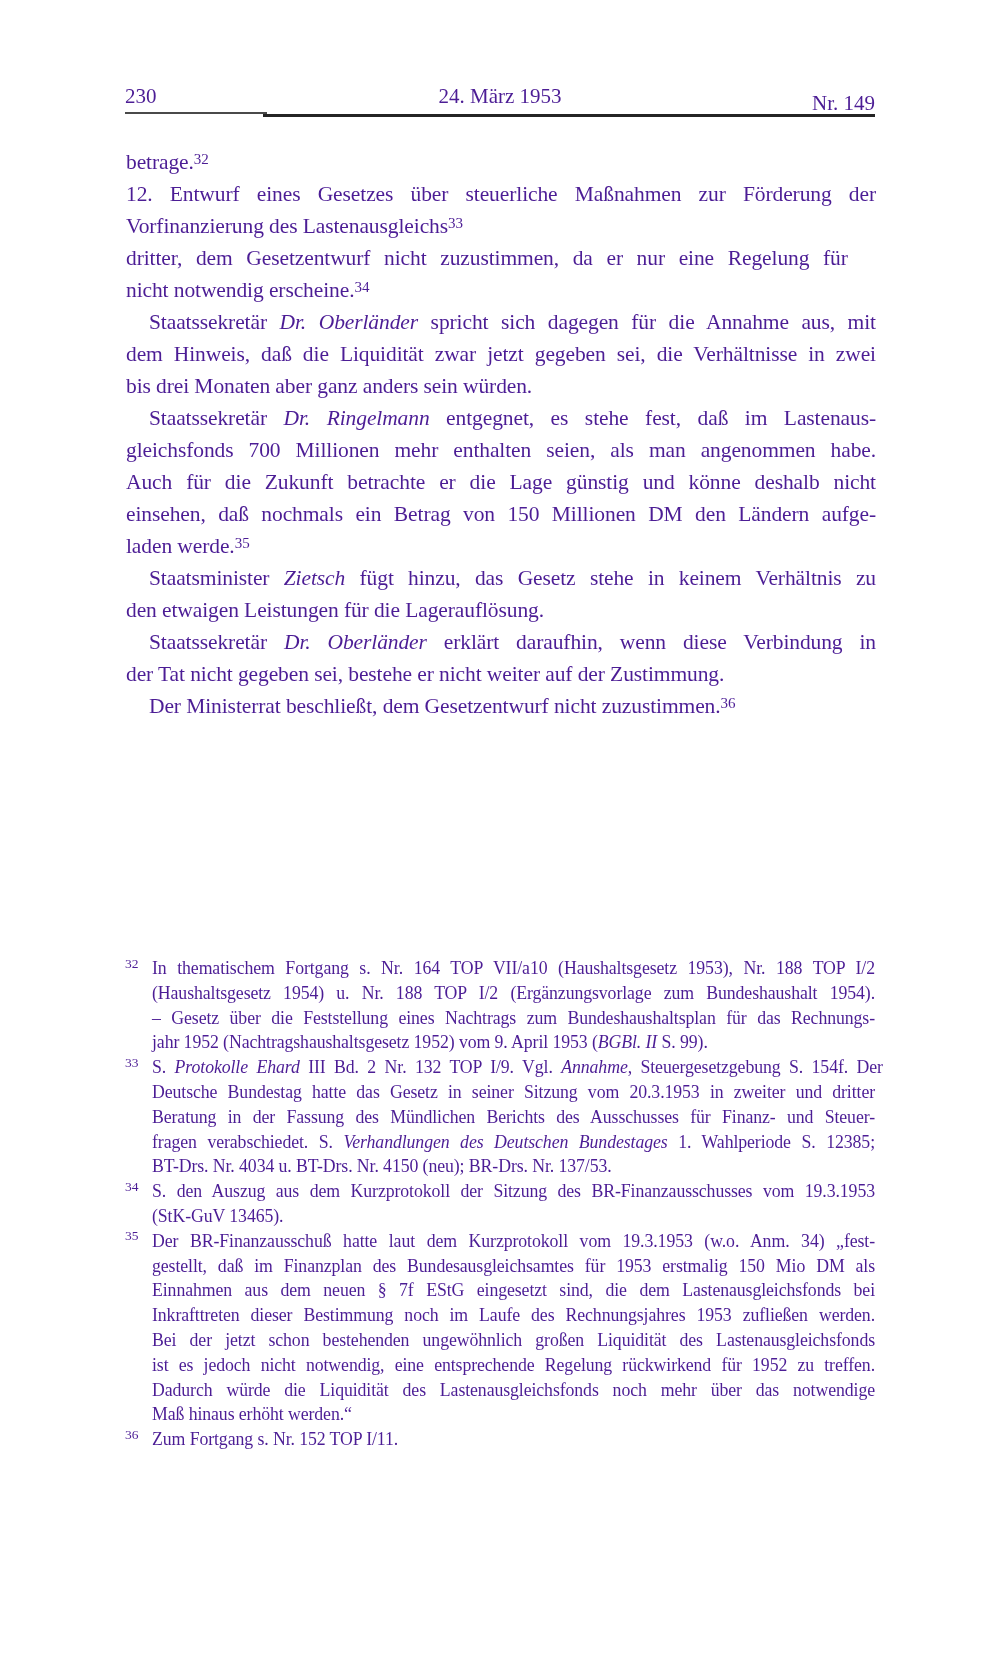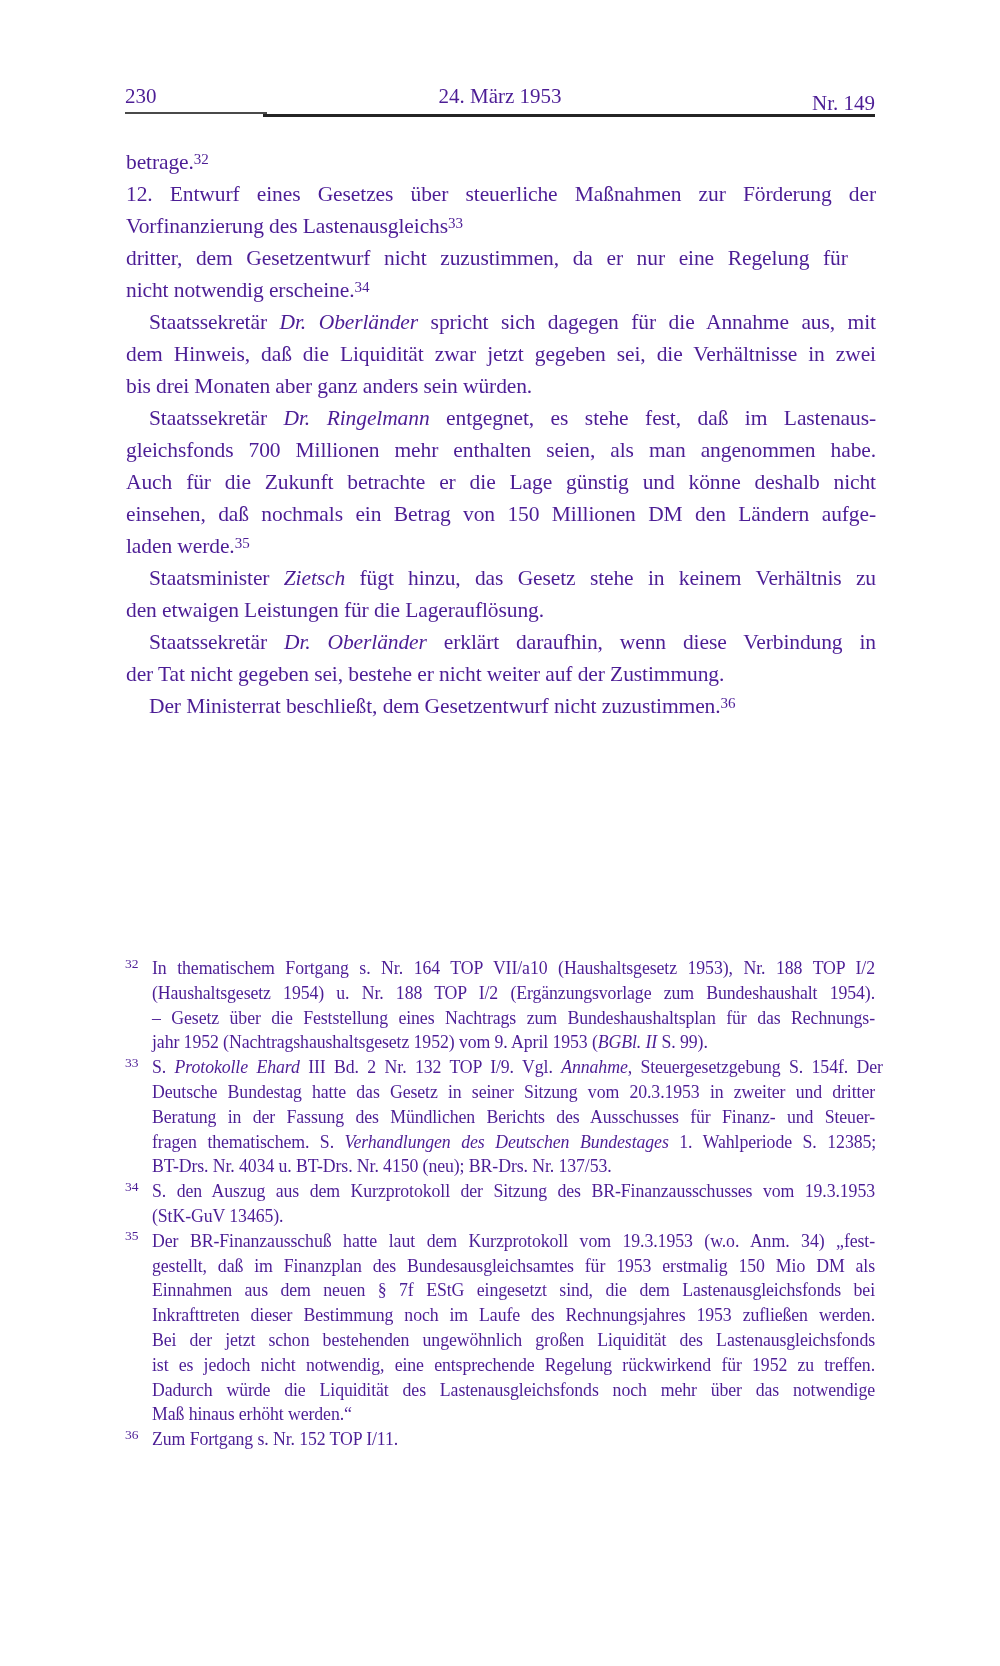--- a/index.html
+++ b/index.html
@@ -124,21 +124,21 @@
       <div class="footnote">
         <div class="fn-line just"><span class="ln" style="word-spacing: 6.2512px;"><span>In thematischem Fortgang s. Nr. 164 TOP VII/a10 (Haushaltsgesetz 1953), Nr. 188 TOP I/2</span></span><span class="fn-marker">32</span></div>
         <div class="fn-line just"><span class="ln" style="word-spacing: 7.89062px;"><span>(Haushaltsgesetz 1954) u. Nr. 188 TOP I/2 (Ergänzungsvorlage zum Bundeshaushalt 1954).</span></span></div>
         <div class="fn-line just"><span class="ln" style="word-spacing: 6.15625px;"><span>– Gesetz über die Feststellung eines Nachtrags zum Bundeshaushaltsplan für das Rechnungs-</span></span></div>
         <div class="fn-line lastline"><span class="ln"><span>jahr 1952 (Nachtragshaushaltsgesetz 1952) vom 9. April 1953 (</span><i>BGBl. II</i><span> S. 99).</span></span></div>
       </div>
       <div class="footnote">
         <div class="fn-line just"><span class="ln" style="word-spacing: 4.08646px;"><span>S. </span><i>Protokolle Ehard</i><span> III Bd. 2 Nr. 132 TOP I/9. Vgl. </span><i>Annahme</i><span>, Steuergesetzgebung S. 154f. Der</span></span><span class="fn-marker">33</span></div>
         <div class="fn-line just"><span class="ln" style="word-spacing: 5.90144px;"><span>Deutsche Bundestag hatte das Gesetz in seiner Sitzung vom 20.3.1953 in zweiter und dritter</span></span></div>
         <div class="fn-line just"><span class="ln" style="word-spacing: 7.01042px;"><span>Beratung in der Fassung des Mündlichen Berichts des Ausschusses für Finanz- und Steuer-</span></span></div>
-        <div class="fn-line just"><span class="ln" style="word-spacing: 6.2375px;"><span>fragen thematischem. S. </span><i>Verhandlungen des Deutschen Bundestages</i><span> 1. Wahlperiode S. 12385;</span></span></div>
+        <div class="fn-line just"><span class="ln" style="word-spacing: 6.2375px;"><span>fragen verabschiedet. S. </span><i>Verhandlungen des Deutschen Bundestages</i><span> 1. Wahlperiode S. 12385;</span></span></div>
         <div class="fn-line lastline"><span class="ln"><span>BT-Drs. Nr. 4034 u. BT-Drs. Nr. 4150 (neu); BR-Drs. Nr. 137/53.</span></span></div>
       </div>
       <div class="footnote">
         <div class="fn-line just"><span class="ln" style="word-spacing: 6.16619px;"><span>S. den Auszug aus dem Kurzprotokoll der Sitzung des BR-Finanzausschusses vom 19.3.1953</span></span><span class="fn-marker">34</span></div>
         <div class="fn-line lastline"><span class="ln"><span>(StK-GuV 13465).</span></span></div>
       </div>
       <div class="footnote">
         <div class="fn-line just"><span class="ln" style="word-spacing: 7.2642px;"><span>Der BR-Finanzausschuß hatte laut dem Kurzprotokoll vom 19.3.1953 (w.o. Anm. 34) „fest-</span></span><span class="fn-marker">35</span></div>
         <div class="fn-line just"><span class="ln" style="word-spacing: 6.61068px;"><span>gestellt, daß im Finanzplan des Bundesausgleichsamtes für 1953 erstmalig 150 Mio DM als</span></span></div>
         <div class="fn-line just"><span class="ln" style="word-spacing: 8.15365px;"><span>Einnahmen aus dem neuen § 7f EStG eingesetzt sind, die dem Lastenausgleichsfonds bei</span></span></div>

